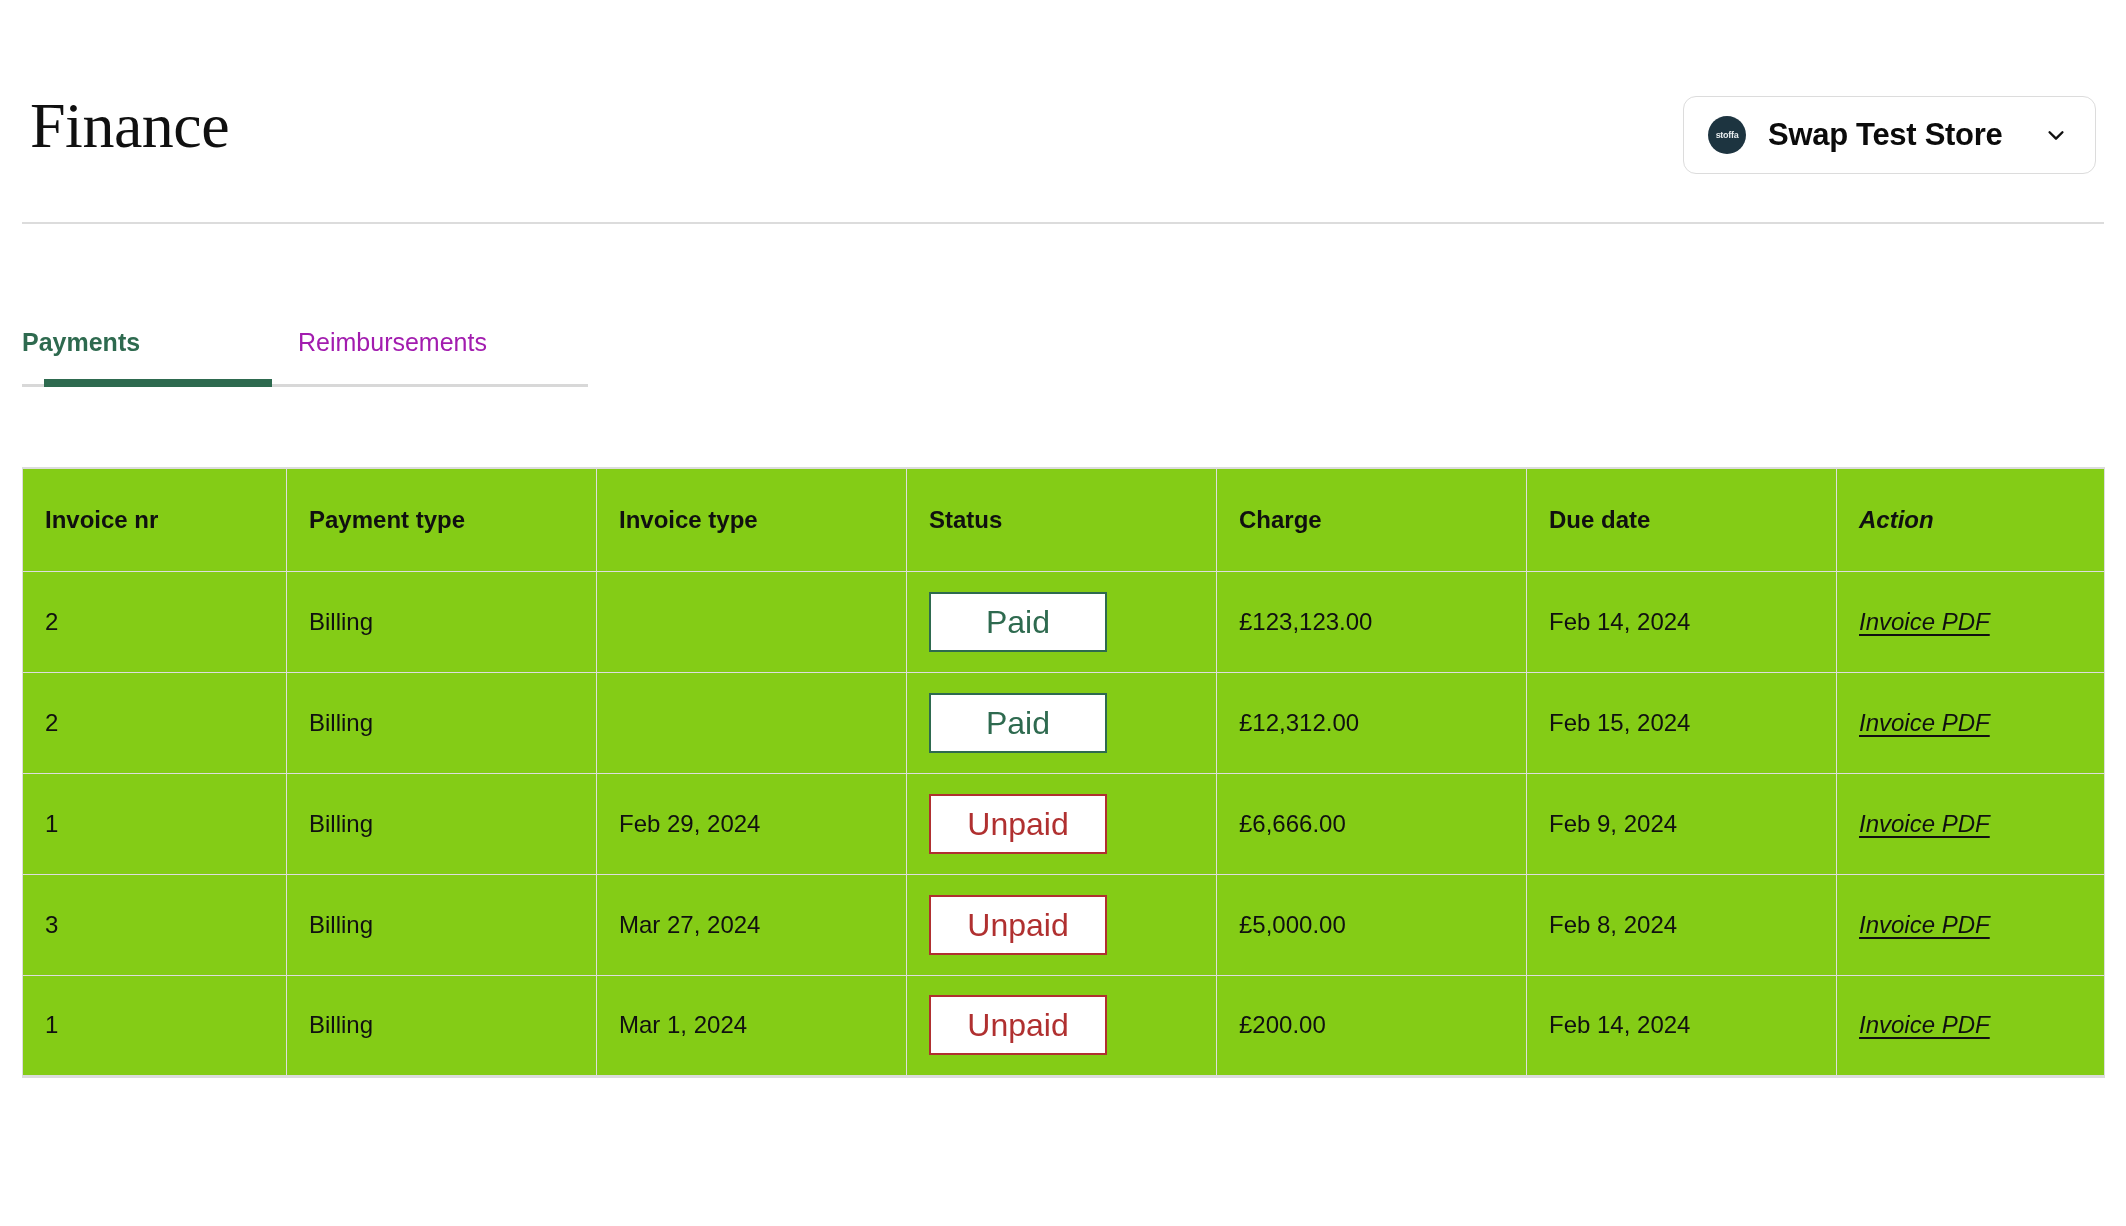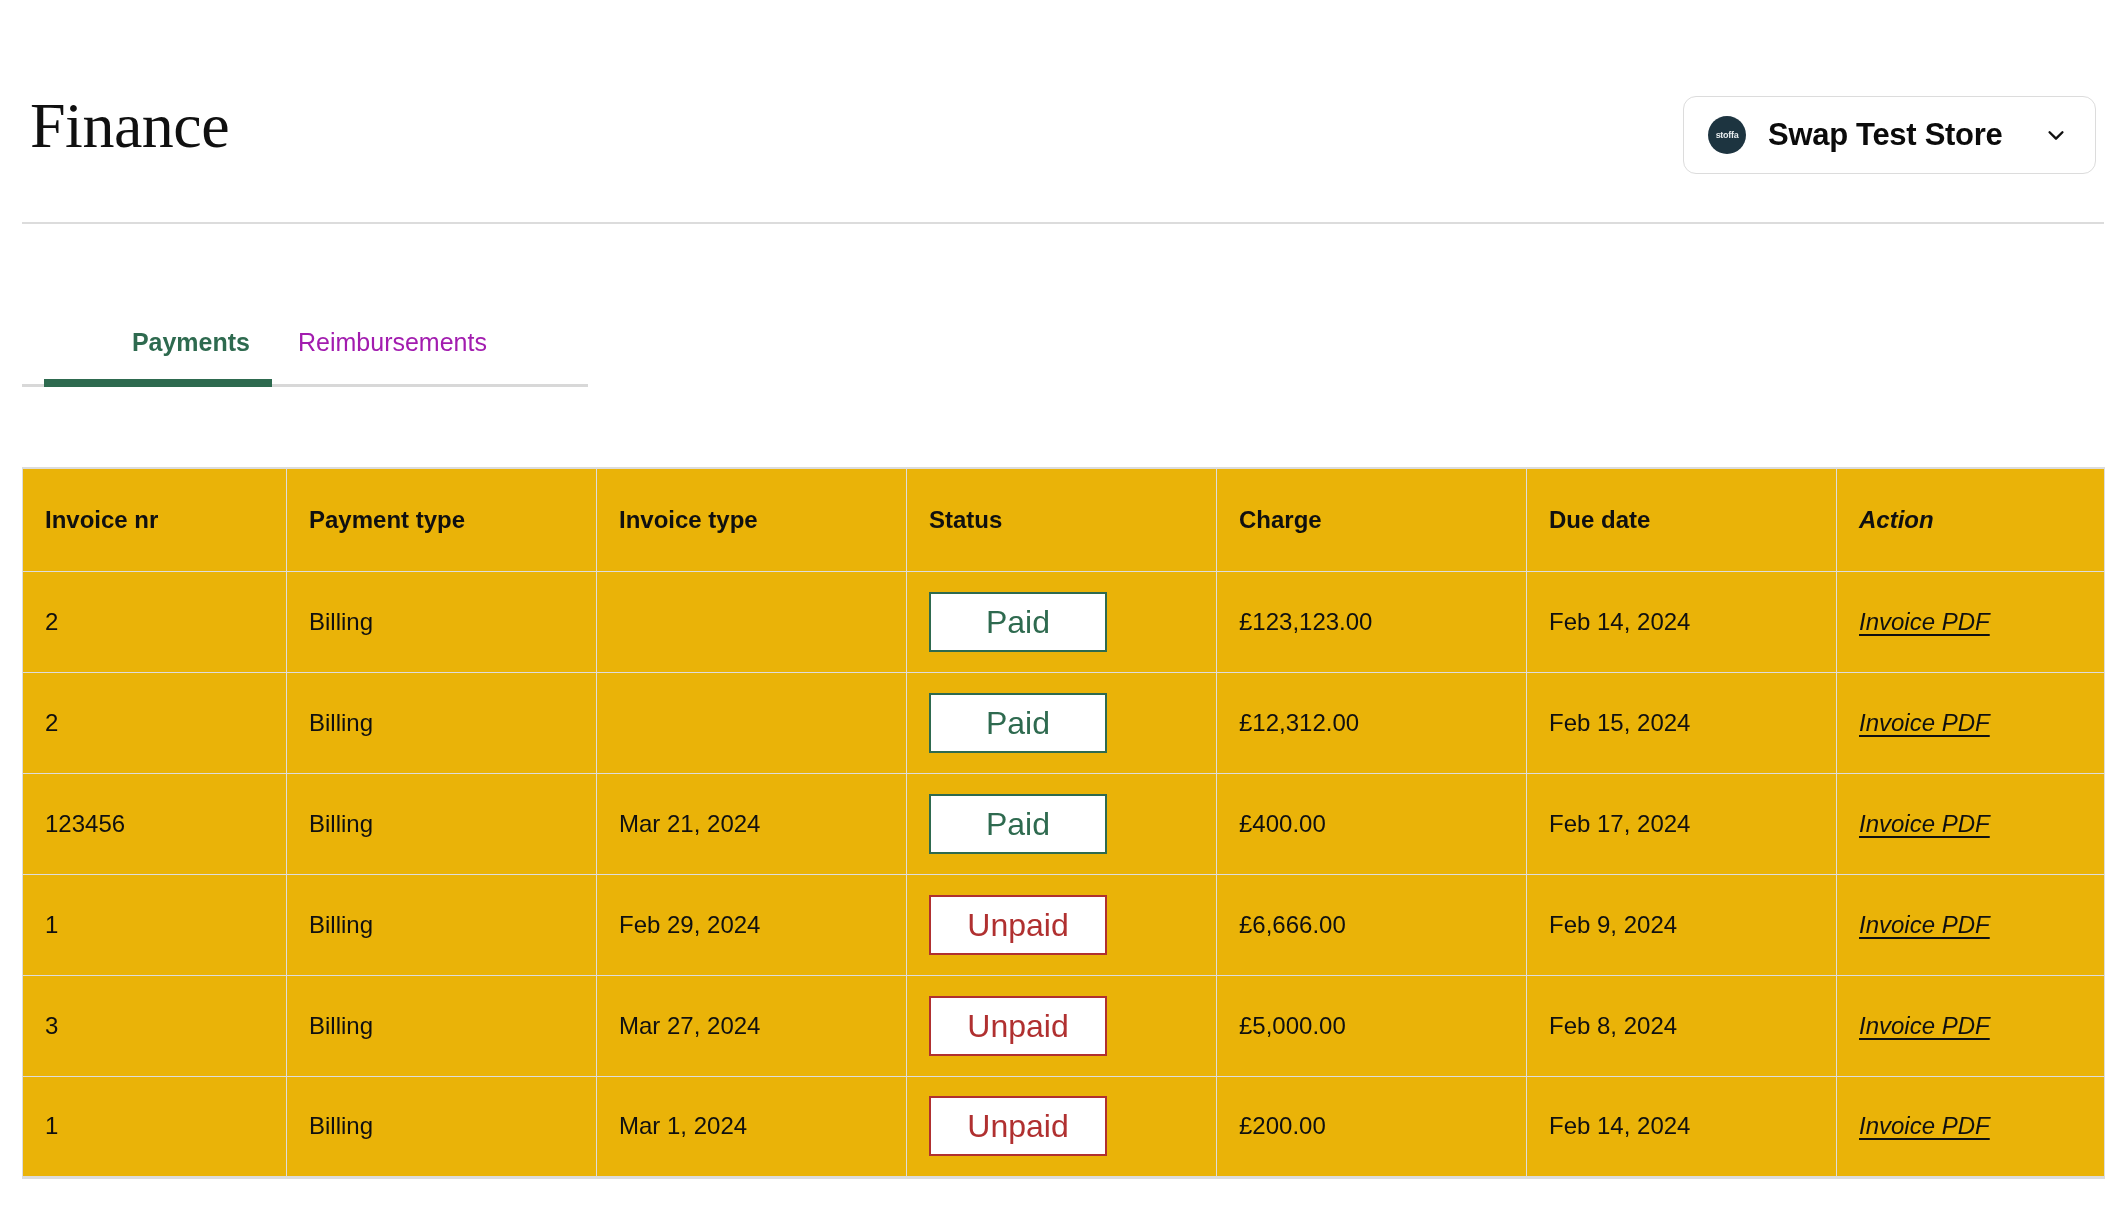--- a/index.html
+++ b/index.html
@@ -122,21 +122,21 @@
     padding: 0 0 0 0;
     background: none;
     border: none;
     cursor: pointer;
     font-family: "Liberation Sans", sans-serif;
     white-space: nowrap;
   }
 
   .tab-payments {
     width: 228px;
-    text-align: right;
+    text-align: left;
     color: #2e6a4f;
     font-weight: 700;
   }
 
   .tab-reimbursements {
     margin-left: 48px;
     color: #a21caf;
     font-weight: 400;
   }
 
@@ -169,21 +169,21 @@
     position: absolute;
     left: 22px;
     top: 420px;
     width: 2082px;
   }
 
   table.finance-table {
     width: 2082px;
     border-collapse: collapse;
     table-layout: fixed;
-    background: #eab308;
+    background: #84cc16;
   }
 
   table.finance-table thead th {
     font-size: 24px;
     font-weight: 700;
     color: #101010;
     height: 103px;
     padding: 0 22px;
     text-align: left;
     vertical-align: middle;
@@ -321,29 +321,20 @@
           <tr>
             <td class="col-invoice-nr">2</td>
             <td class="col-payment-type">Billing</td>
             <td class="col-invoice-date"></td>
             <td class="col-status"><span class="status-badge status-paid">Paid</span></td>
             <td class="col-charge">£12,312.00</td>
             <td class="col-due-date">Feb 15, 2024</td>
             <td class="col-action"><a class="invoice-pdf-link">Invoice PDF</a></td>
           </tr>
           <tr>
-            <td class="col-invoice-nr">123456</td>
-            <td class="col-payment-type">Billing</td>
-            <td class="col-invoice-date">Mar 21, 2024</td>
-            <td class="col-status"><span class="status-badge status-paid">Paid</span></td>
-            <td class="col-charge">£400.00</td>
-            <td class="col-due-date">Feb 17, 2024</td>
-            <td class="col-action"><a class="invoice-pdf-link">Invoice PDF</a></td>
-          </tr>
-          <tr>
             <td class="col-invoice-nr">1</td>
             <td class="col-payment-type">Billing</td>
             <td class="col-invoice-date">Feb 29, 2024</td>
             <td class="col-status"><span class="status-badge status-unpaid">Unpaid</span></td>
             <td class="col-charge">£6,666.00</td>
             <td class="col-due-date">Feb 9, 2024</td>
             <td class="col-action"><a class="invoice-pdf-link">Invoice PDF</a></td>
           </tr>
           <tr>
             <td class="col-invoice-nr">3</td>

